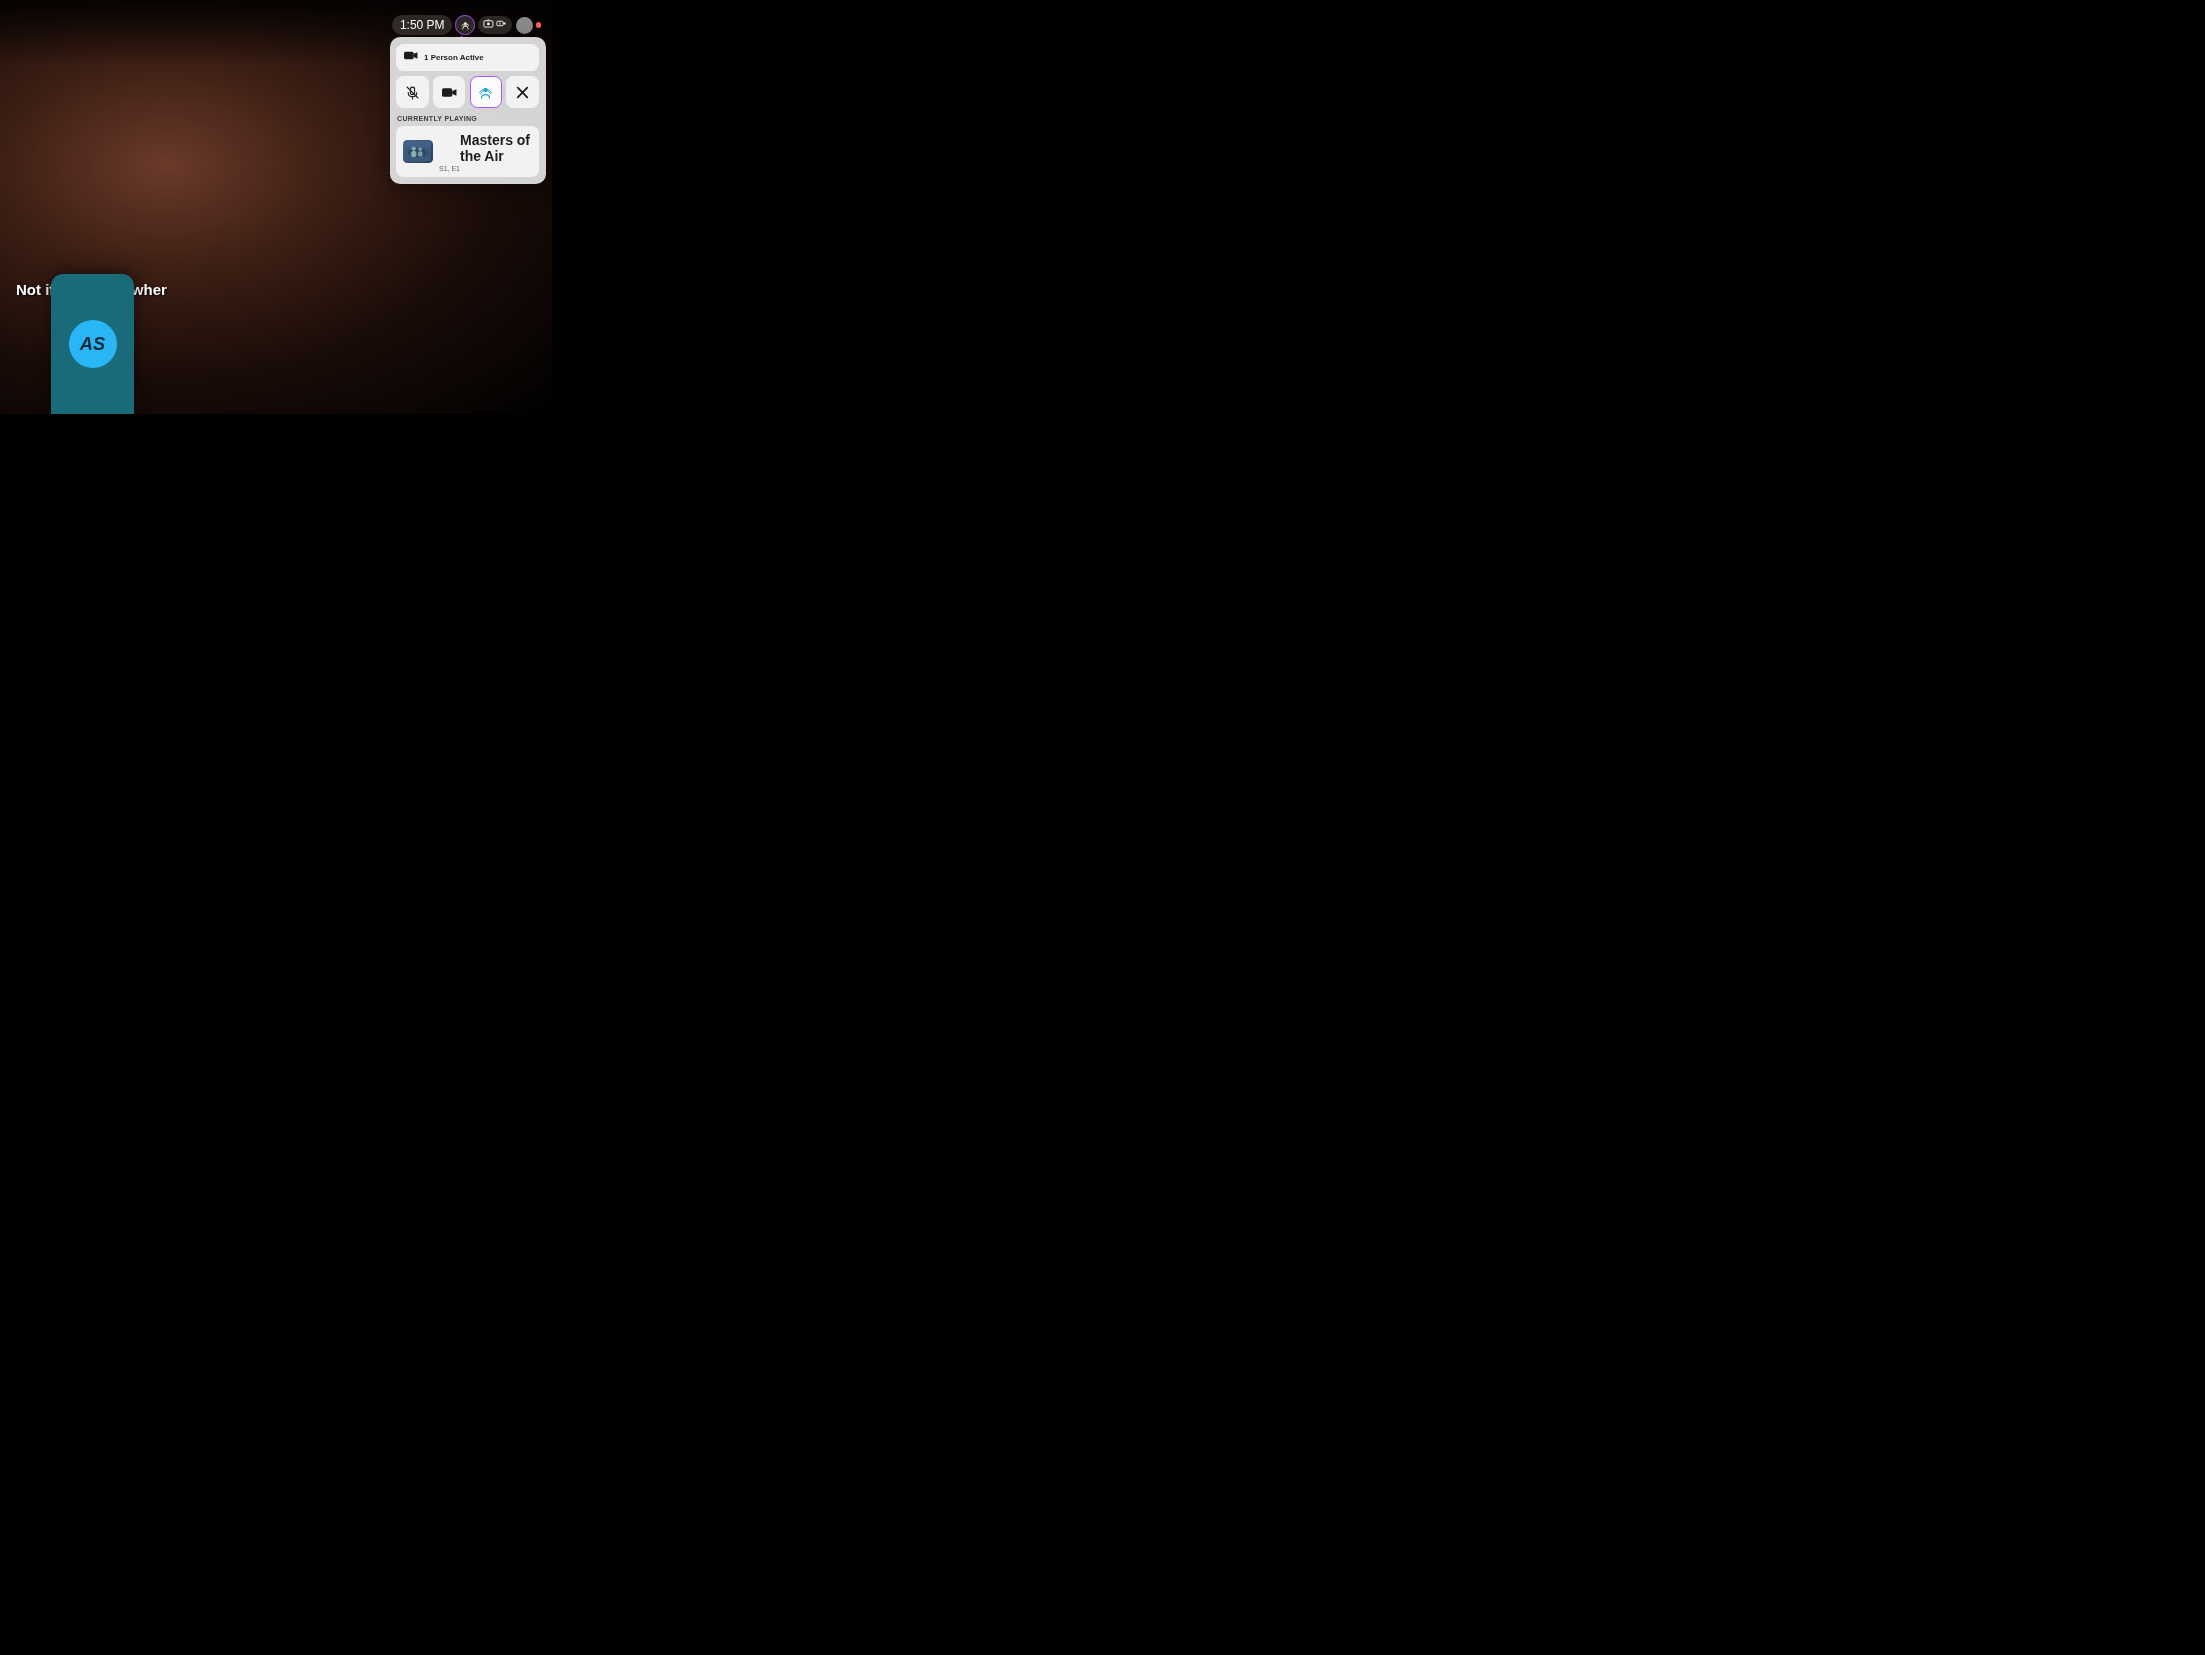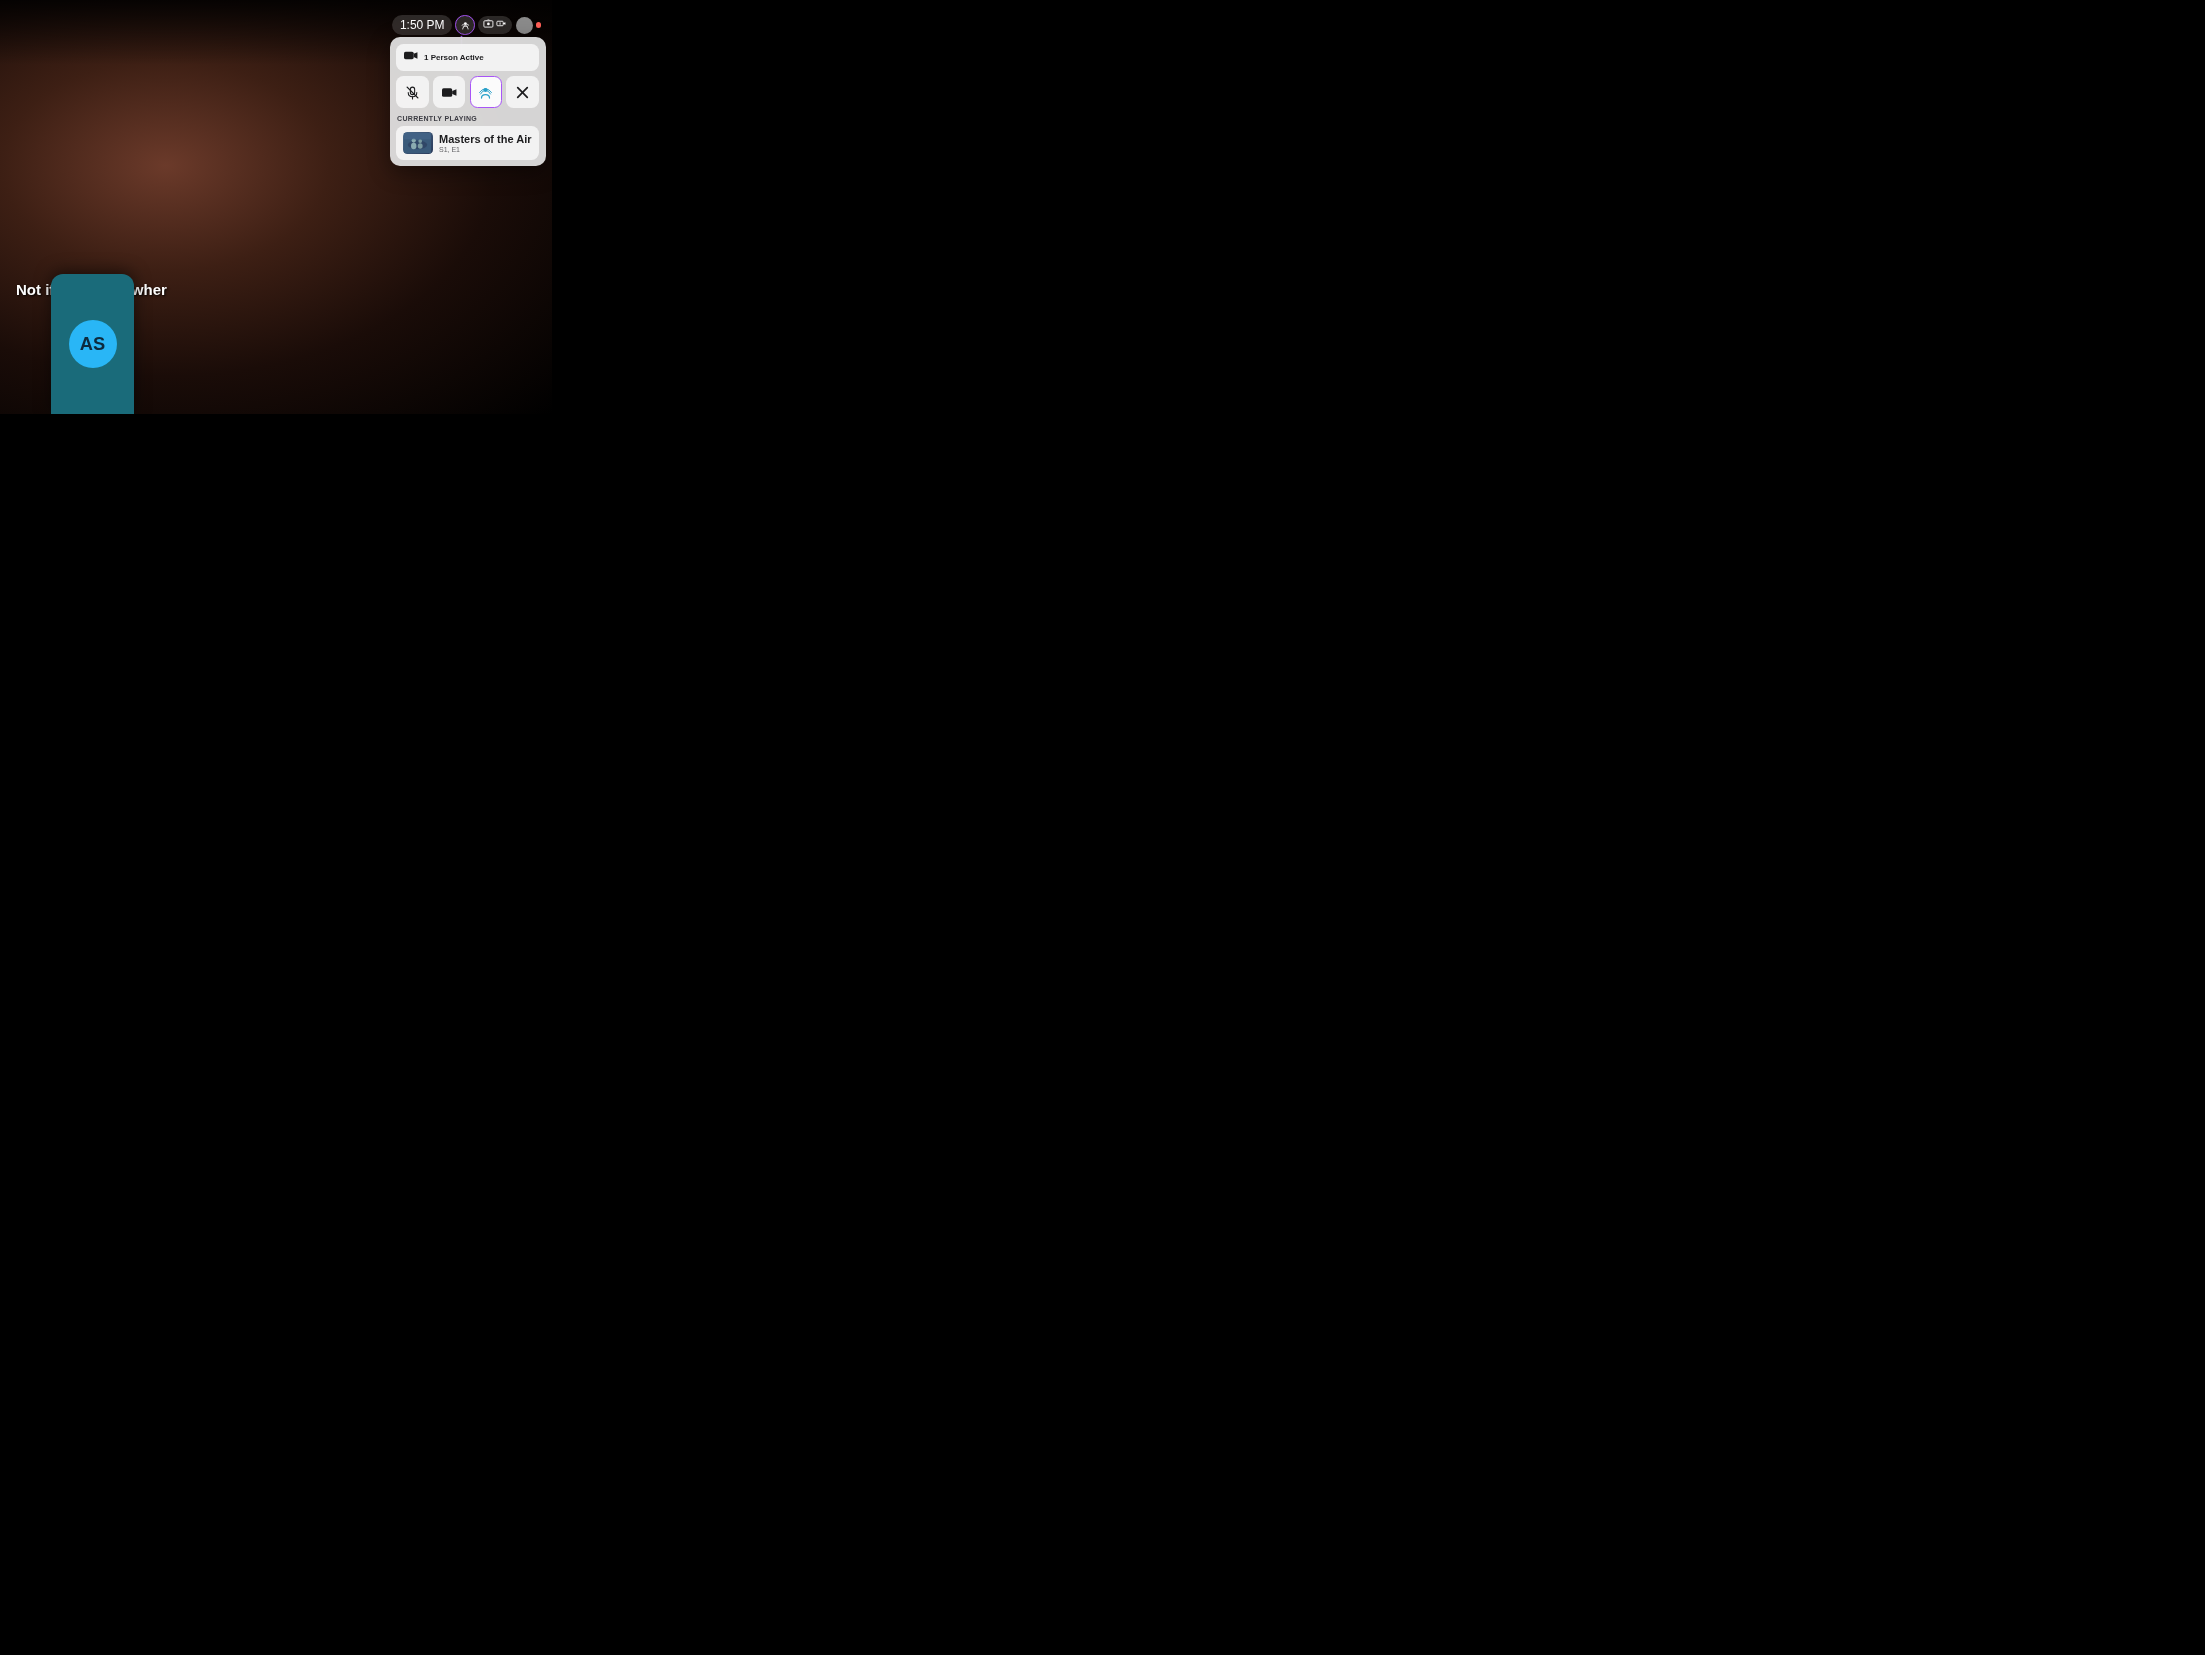--- a/index.html
+++ b/index.html
@@ -57,20 +57,21 @@
       width: 48px;
       height: 48px;
       border-radius: 50%;
       background: #29b6f6;
       display: flex;
       align-items: center;
       justify-content: center;
       color: #0d2b3e;
       font-size: 18.3px;
       font-weight: 700;
+      font-style: italic;
     }
 
     
     .menu-bar {
       position: absolute;
       top: 15px;
       right: 10.8px;
       display: flex;
       align-items: center;
       gap: 3.2px;
@@ -232,23 +233,24 @@
       align-items: center;
       justify-content: center;
     }
 
     .now-playing-info {
       display: flex;
       flex-direction: column;
     }
 
     .now-playing-title {
-      font-size: 11px;
+      font-size: 14px;
       font-weight: 600;
       color: #1c1c1e;
+      margin-left: 21px;
     }
 
     .now-playing-sub {
       font-size: 7px;
       color: #636366;
       margin-top: 1.1px;
     }
   </style>
 </head>
 <body>

